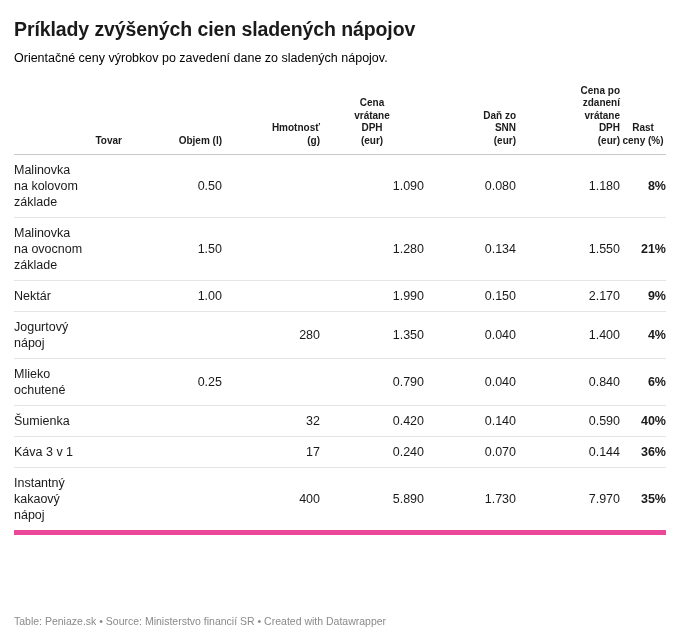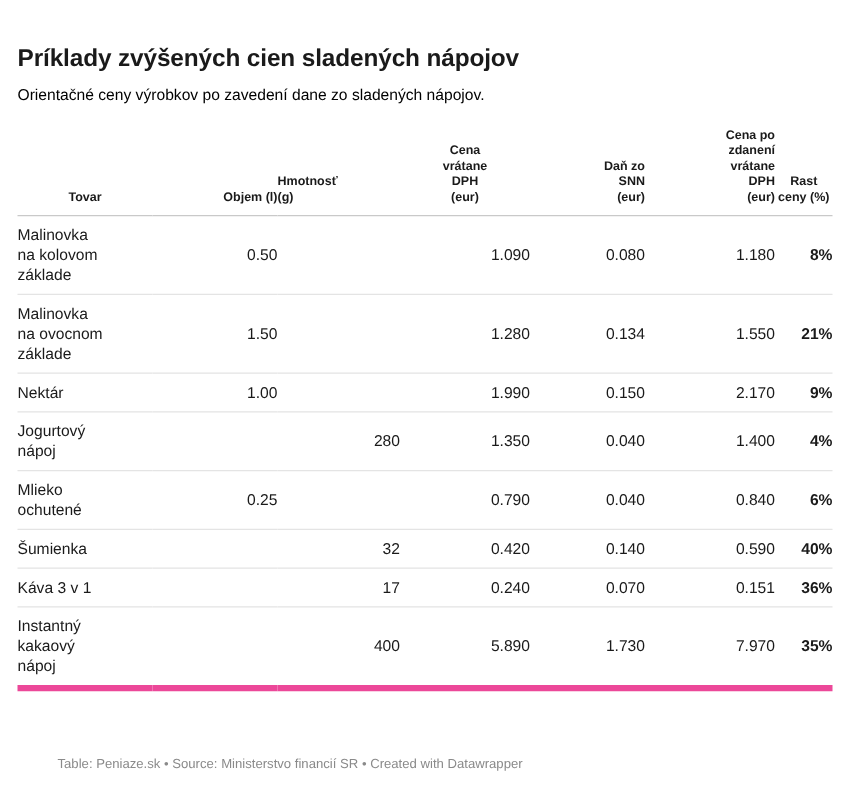--- a/index.html
+++ b/index.html
@@ -11,21 +11,21 @@
     width: 680px;
     height: 629px;
     font-family: "Liberation Sans", sans-serif;
     color: #1a1a1a;
     -webkit-font-smoothing: antialiased;
   }
   .wrap {
     width: 680px;
     height: 629px;
     box-sizing: border-box;
-    padding: 32px 14px 0 14px;
+    padding: 14px 14px 0 14px;
     position: relative;
   }
   .title {
     font-size: 19.5px;
     font-weight: bold;
     color: #1a1a1a;
     letter-spacing: -0.1px;
     line-height: 1.2;
     margin: 4px 0 0 0;
   }
@@ -43,23 +43,23 @@
   }
   table.data thead th {
     vertical-align: bottom;
     font-size: 10px;
     font-weight: bold;
     color: #1a1a1a;
     padding: 0 0 7px 0;
     line-height: 1.25;
     border-bottom: 1px solid #c9c9c9;
   }
-  th.col-tovar   { width: 108px; text-align: center; }
+  th.col-tovar   { width: 108px; text-align: right; }
   th.col-objem   { width: 100px; text-align: right; padding-right: 8px; }
-  th.col-hmot    { width: 98px;  text-align: left; padding-right: 10px; }
+  th.col-hmot    { width: 98px;  text-align: right; padding-right: 10px; }
   th.col-cena    { width: 104px; padding-right: 10px; }
   th.col-dan     { width: 92px;  text-align: right; padding-right: 8px; }
   th.col-cenapo  { width: 104px; text-align: right; padding-right: 10px; }
   th.col-rast    { width: 46px;  text-align: center; }
 
   table.data tbody td {
     font-size: 12.5px;
     color: #1a1a1a;
     padding: 7px 0 7px 0;
     border-bottom: 1px solid #e4e4e4;
@@ -72,24 +72,23 @@
   td.c-objem  { padding-right: 8px; }
   td.c-hmot   { padding-right: 10px; }
   td.c-cena   { padding-right: 10px; }
   td.c-dan    { padding-right: 8px; }
   td.c-cenapo { padding-right: 10px; }
   td.c-rast   { text-align: right; font-weight: bold; color: #cc0000; }
 
   .footer {
     position: absolute;
     left: 14px;
-    bottom: 12px;
+    bottom: 2px;
     font-size: 10.5px;
     color: #8a8a8a;
-    margin-left: 32px;
   }
 </style>
 </head>
 <body>
 
 <div class="wrap">
 
   <h1 class="title">Príklady zvýšených cien sladených nápojov</h1>
   <p class="subtitle">Orientačné ceny výrobkov po zavedení dane zo sladených nápojov.</p>
 
@@ -159,21 +158,21 @@
           <td class="c-num c-dan">0.140</td>
           <td class="c-num c-cenapo">0.590</td>
           <td class="c-rast">40%</td>
         </tr>
         <tr>
           <td class="c-tovar">Káva 3 v 1</td>
           <td class="c-num c-objem"></td>
           <td class="c-num c-hmot">17</td>
           <td class="c-num c-cena">0.240</td>
           <td class="c-num c-dan">0.070</td>
-          <td class="c-num c-cenapo">0.151</td>
+          <td class="c-num c-cenapo">0.144</td>
           <td class="c-rast">36%</td>
         </tr>
         <tr>
           <td class="c-tovar">Instantný<br>kakaový<br>nápoj</td>
           <td class="c-num c-objem"></td>
           <td class="c-num c-hmot">400</td>
           <td class="c-num c-cena">5.890</td>
           <td class="c-num c-dan">1.730</td>
           <td class="c-num c-cenapo">7.970</td>
           <td class="c-rast">35%</td>

